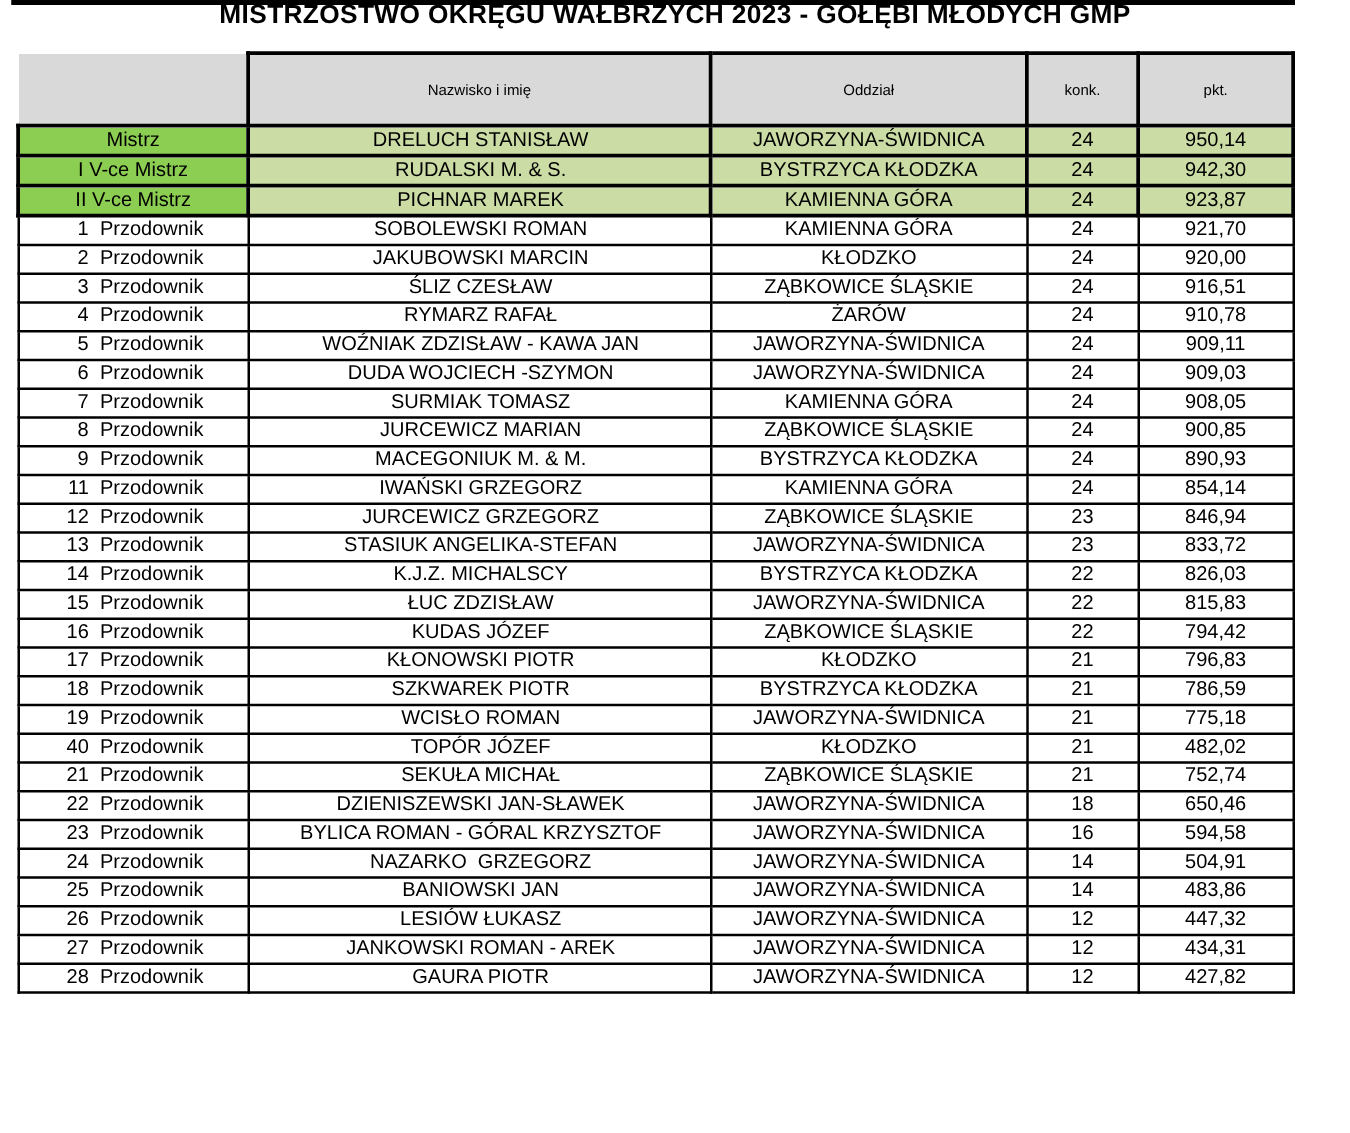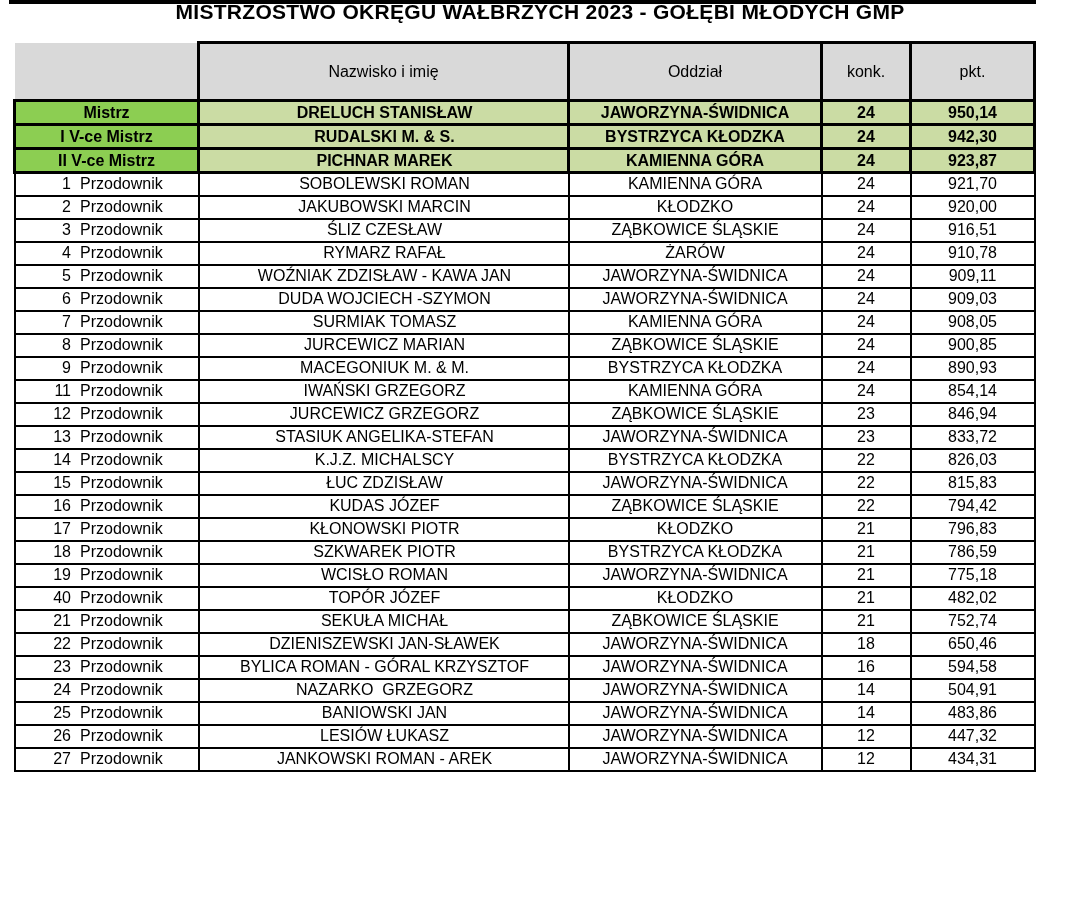--- a/index.html
+++ b/index.html
@@ -51,31 +51,31 @@
     overflow:hidden;
     white-space:nowrap;
     font-weight:normal;
   }
   
   tr.hdr th{
     border:3px solid var(--border-col);
     background:var(--header-bg);
     height:58px;
     text-align:center;
-    font-size:16px;
+    font-size:12px;
   }
   tr.hdr th.blank{
     border:none;
     background:var(--header-bg);
   }
   
   tr.champ td{
     border:3px solid var(--border-col);
     height:24px;
-    font-weight:bold;
+    font-weight:normal;
     background:var(--row-green);
     margin-left:28px;
   }
   tr.champ td.rank{
     background:var(--label-green);
     text-align:center;
   }
   
   td.rank{padding:0;}
   .rank-flex{
@@ -448,14 +448,26 @@
           <div class="rank-flex">
             <span class="rank-num">27</span>
             <span class="rank-lab">Przodownik</span>
           </div>
         </td>
         <td class="name">JANKOWSKI ROMAN - AREK</td>
         <td class="branch">JAWORZYNA-ŚWIDNICA</td>
         <td class="konk">12</td>
         <td class="pkt">434,31</td>
       </tr>
+      <tr>
+        <td class="rank">
+          <div class="rank-flex">
+            <span class="rank-num">28</span>
+            <span class="rank-lab">Przodownik</span>
+          </div>
+        </td>
+        <td class="name">GAURA PIOTR</td>
+        <td class="branch">JAWORZYNA-ŚWIDNICA</td>
+        <td class="konk">12</td>
+        <td class="pkt">427,82</td>
+      </tr>
     </tbody>
 </table>
 
 </body></html>

